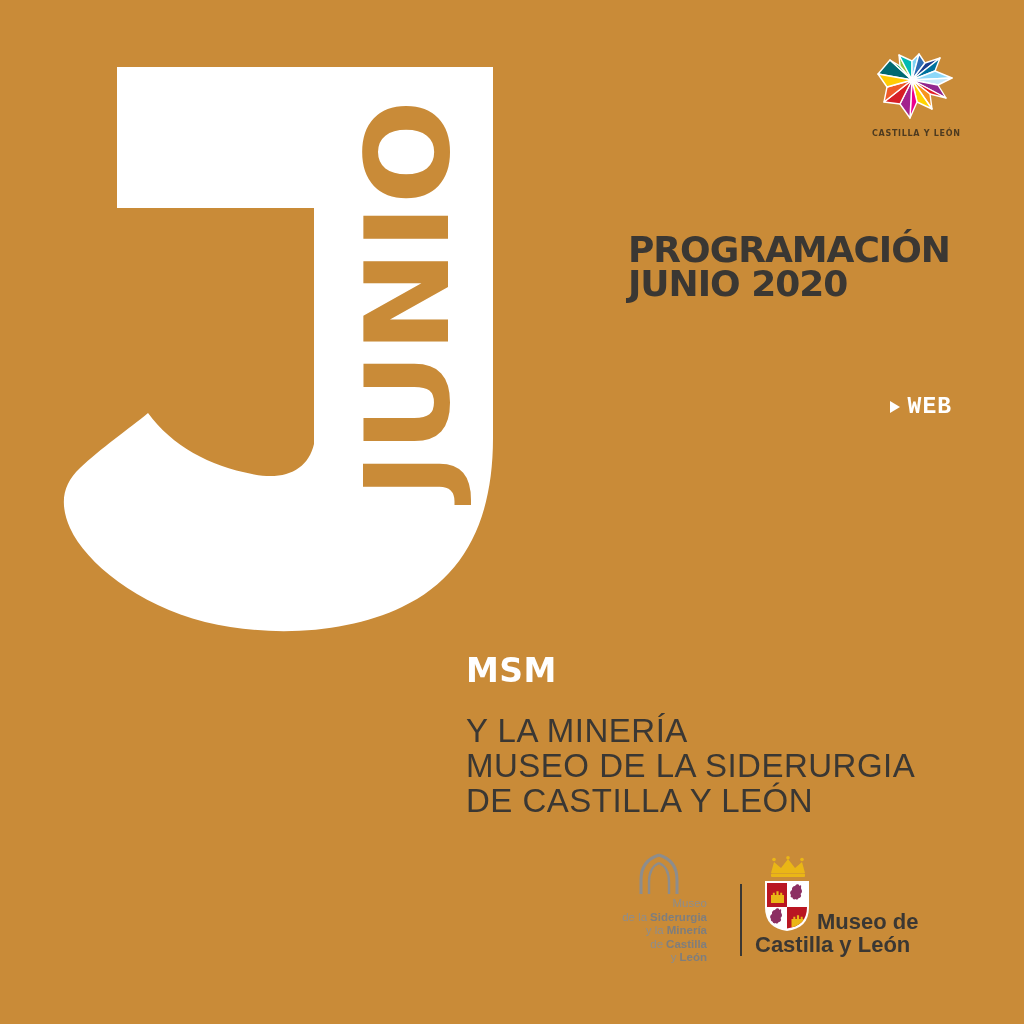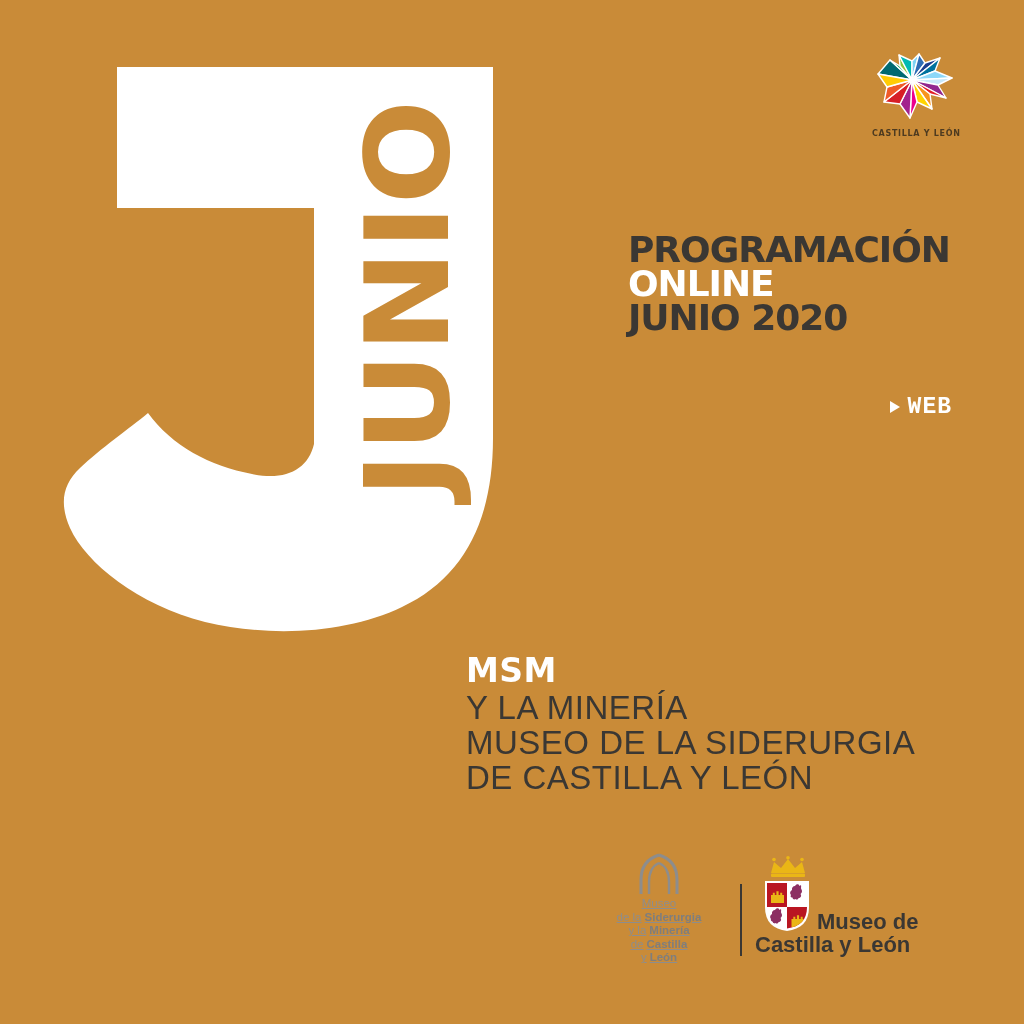--- a/index.html
+++ b/index.html
@@ -34,34 +34,34 @@
     position:absolute;top:394px;right:72px;display:flex;align-items:center;gap:8px;
     color:var(--white,#fff);font-family:Liberation Mono, monospace;font-weight:bold;
     font-size:23px;letter-spacing:1px;cursor:pointer;
   }
   .web-tri{width:0;height:0;border-left:10px solid #fff;border-top:6px solid transparent;border-bottom:6px solid transparent;}
 
   
   .msm-block{position:absolute;left:466px;top:651px;white-space:nowrap;}
   .msm-acronym{
     color:var(--white,#fff);font-family:"DejaVu Sans",sans-serif;font-weight:bold;
-    font-size:33px;letter-spacing:0.5px;margin:0 0 0 0;
+    font-size:33px;letter-spacing:0.5px;margin:0 0 23px 0;
   }
   .msm-line{
     font-family:"Liberation Sans",sans-serif;font-weight:400;
     font-size:33px;line-height:35px;letter-spacing:0.5px;color:var(--dark,#3a3733);
   }
 
   
   .museum-logo{
     position:absolute;left:611px;top:852px;width:96px;text-align:center;
     color:var(--gray,#8d8d8d);font-size:11.5px;line-height:13.6px;white-space:nowrap;
   }
   .museum-logo svg{display:block;margin:0 auto 3px auto;}
-  .mline{display:flex;justify-content:center;gap:3px;text-decoration:underline;}
+  .mline{display:flex;justify-content:flex-end;gap:3px;}
   .mbold{font-weight:bold;color:var(--gray-bold,#7e7e7e);}
 
   .logo-divider{position:absolute;left:740px;top:884px;width:2px;height:72px;background:var(--dark,#3a3733);}
 
   .junta-crown{position:absolute;left:767px;top:856px;}
   .junta-shield{position:absolute;left:762px;top:879px;}
   .junta-text{
     position:absolute;left:755px;top:910px;
     font-family:"Liberation Sans",sans-serif;font-weight:bold;font-size:22px;line-height:23px;
     color:var(--dark,#3a3733);white-space:nowrap;
@@ -106,21 +106,20 @@
       <polygon points="28,52 12,50 40,28" fill="#d71f27"></polygon>
       <polygon points="12,50 15,35 40,28" fill="#f05a28"></polygon>
       <polygon points="15,35 6,22 40,28" fill="#ffcb05"></polygon>
     </g>
   </svg>
   <div class="jcyl-caption">CASTILLA Y LEÓN</div>
 </div>
 
 <div class="program-block">
   <div>PROGRAMACIÓN</div>
-  <div class="program-online">ONLINE</div>
   <div>JUNIO 2020</div>
 </div>
 
 <div class="web-row">
   <span class="web-tri"></span>
   <span>WEB</span>
 </div>
 
 <div class="msm-block">
   <div class="msm-acronym">MSM</div>

